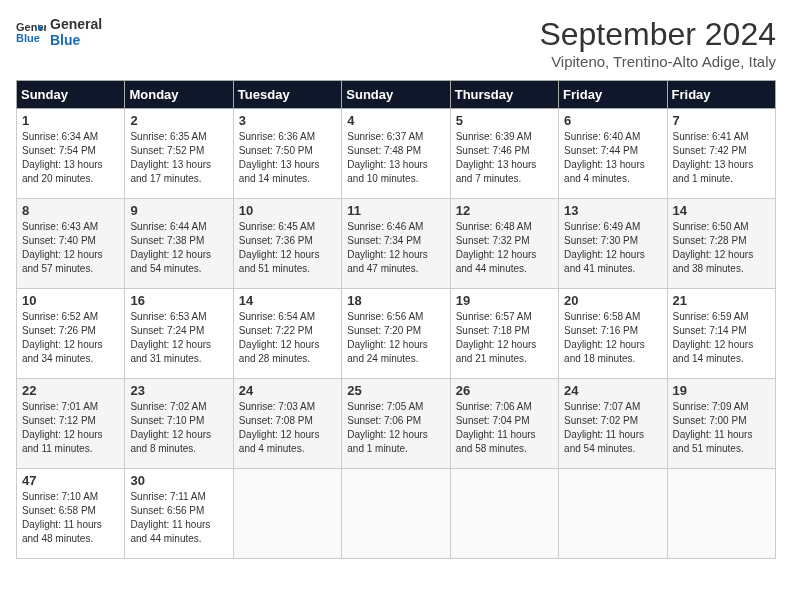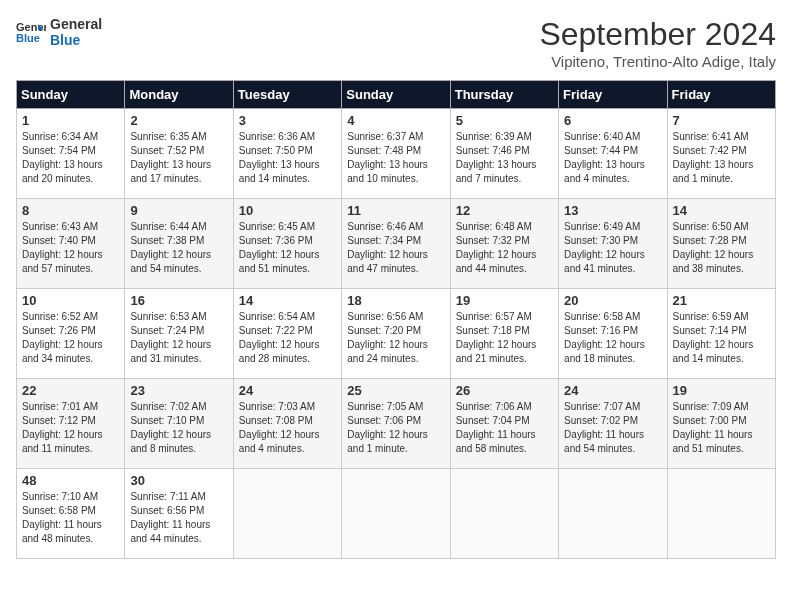--- a/index.html
+++ b/index.html
@@ -230,21 +230,21 @@
           <span class="day-number">24</span>
           <div class="cell-text">Sunrise: 7:07 AM<br>Sunset: 7:02 PM<br>Daylight: 11 hours and 54 minutes.</div>
         </td>
         <td>
           <span class="day-number">19</span>
           <div class="cell-text">Sunrise: 7:09 AM<br>Sunset: 7:00 PM<br>Daylight: 11 hours and 51 minutes.</div>
         </td>
       </tr>
       <tr>
         <td>
-          <span class="day-number">48</span>
+          <span class="day-number">47</span>
           <div class="cell-text">Sunrise: 7:10 AM<br>Sunset: 6:58 PM<br>Daylight: 11 hours and 48 minutes.</div>
         </td>
         <td>
           <span class="day-number">30</span>
           <div class="cell-text">Sunrise: 7:11 AM<br>Sunset: 6:56 PM<br>Daylight: 11 hours and 44 minutes.</div>
         </td>
         <td class="empty-cell"></td>
         <td class="empty-cell"></td>
         <td class="empty-cell"></td>
         <td class="empty-cell"></td>

